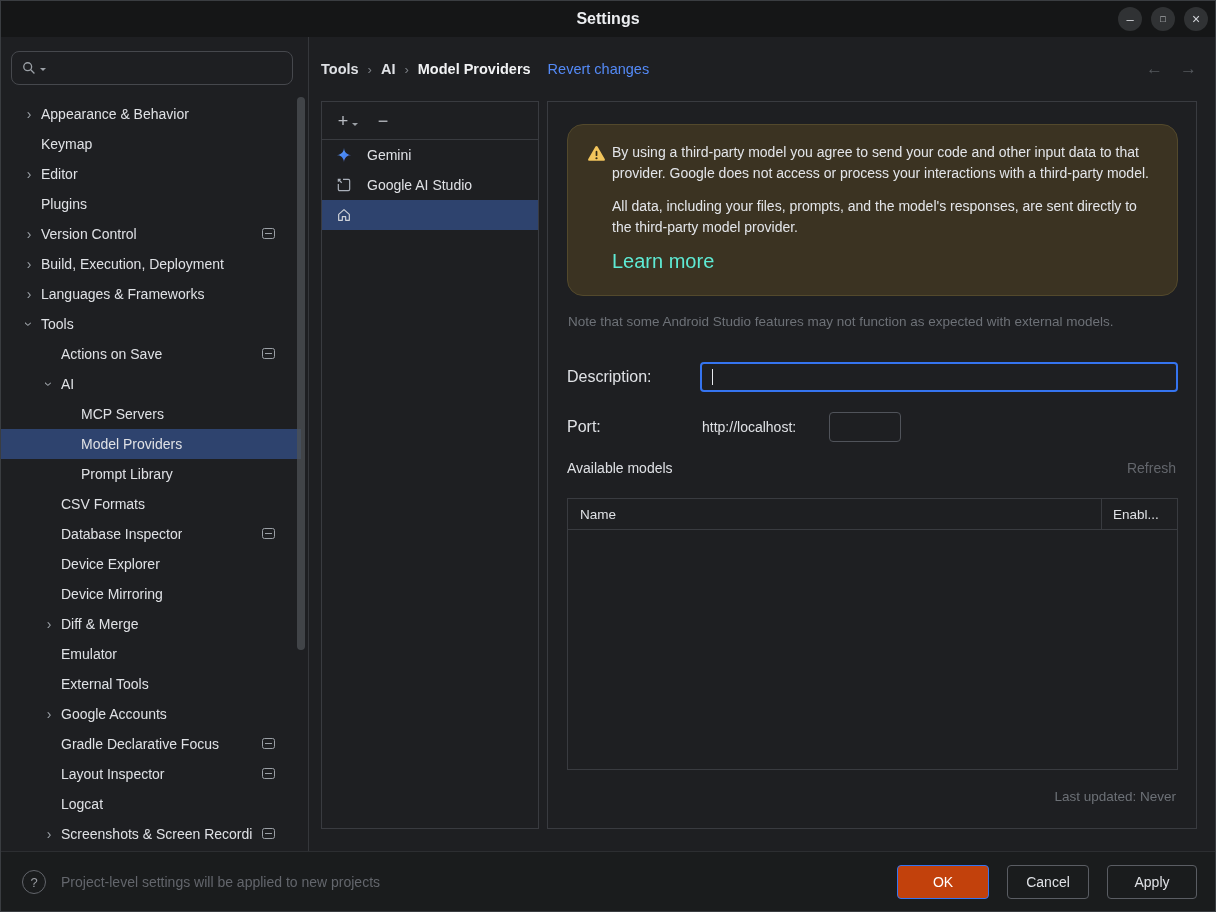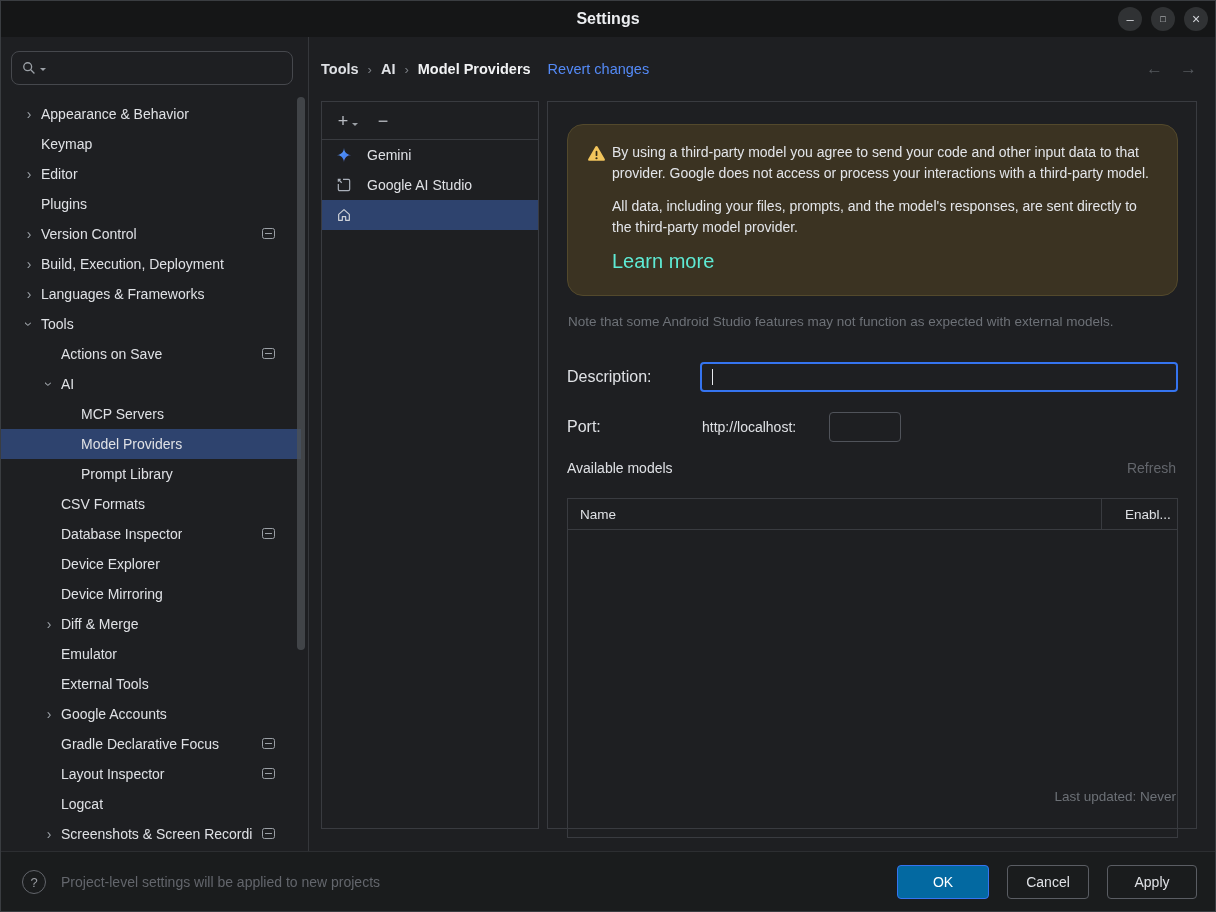--- a/index.html
+++ b/index.html
@@ -59,35 +59,35 @@
   .note{position:absolute;left:20px;top:212px;font-size:13.5px;color:#6d7177;white-space:nowrap;}
   .form-label{position:absolute;left:19px;height:30px;line-height:30px;font-size:16px;color:#dfe1e5;}
   .lbl-desc{top:260px;}
   .lbl-port{top:310px;}
   .desc-input{position:absolute;left:152px;top:260px;width:478px;height:30px;border:2px solid #3574f0;border-radius:4px;background:#1e1f22;cursor:text;}
   .caret{position:absolute;left:10px;top:5px;width:1px;height:16px;background:#e8eaee;}
   .port-prefix{position:absolute;left:154px;top:310px;line-height:30px;font-size:14px;color:#dfe1e5;}
   .port-input{position:absolute;left:281px;top:310px;width:72px;height:30px;border:1px solid #50535a;border-radius:4px;cursor:text;}
   .models-label{position:absolute;left:19px;top:358px;font-size:14px;color:#dfe1e5;}
   .refresh{position:absolute;right:20px;top:358px;font-size:14px;color:#63666c;cursor:default;}
-  .models-table{position:absolute;left:19px;top:396px;width:611px;height:340px;border:1px solid #393b40;}
+  .models-table{position:absolute;left:19px;top:396px;width:611px;height:272px;border:1px solid #393b40;}
   .thead{height:31px;border-bottom:1px solid #393b40;position:relative;display:flex;align-items:center;}
   .col-name{padding-left:12px;font-size:13.5px;color:#dfe1e5;cursor:pointer;}
   .col-div{position:absolute;left:533px;top:0;bottom:0;width:1px;background:#393b40;}
-  .col-enabled{position:absolute;left:545px;font-size:13.5px;color:#dfe1e5;cursor:pointer;white-space:nowrap;margin-left:12px;}
+  .col-enabled{position:absolute;left:545px;font-size:13.5px;color:#dfe1e5;cursor:pointer;white-space:nowrap;}
   .tbody{position:relative;height:240px;}
   .empty-text{position:absolute;top:76px;left:0;right:0;text-align:center;color:#6d7177;font-size:14px;}
   .last-updated{position:absolute;right:20px;top:687px;font-size:13.5px;color:#6d7177;}
 
   
   .footer{position:absolute;left:0;right:0;bottom:0;height:60px;background:#1a1c1d;border-top:1px solid #2c2e31;}
   .help{position:absolute;left:21px;top:18px;width:24px;height:24px;border:1.5px solid #62656b;border-radius:50%;color:#9a9da3;display:flex;align-items:center;justify-content:center;font-size:13px;cursor:pointer;}
   .hint{position:absolute;left:60px;top:0;line-height:60px;color:#63666c;font-size:14px;}
   .btn{position:absolute;top:13px;height:34px;border-radius:4px;font-size:14px;font-family:inherit;cursor:pointer;background:transparent;border:1px solid #5a5d63;color:#dfe1e5;}
-  .btn.primary{background:#0369a1;border-color:#3574f0;color:#ffffff;}
+  .btn.primary{background:#c2410c;border-color:#3574f0;color:#ffffff;}
   .btn-ok{left:896px;width:92px;}
   .btn-cancel{left:1006px;width:82px;}
   .btn-apply{left:1106px;width:90px;}
 </style>
 </head>
 <body>
 
 <div class="window">
 
   <div class="titlebar">

